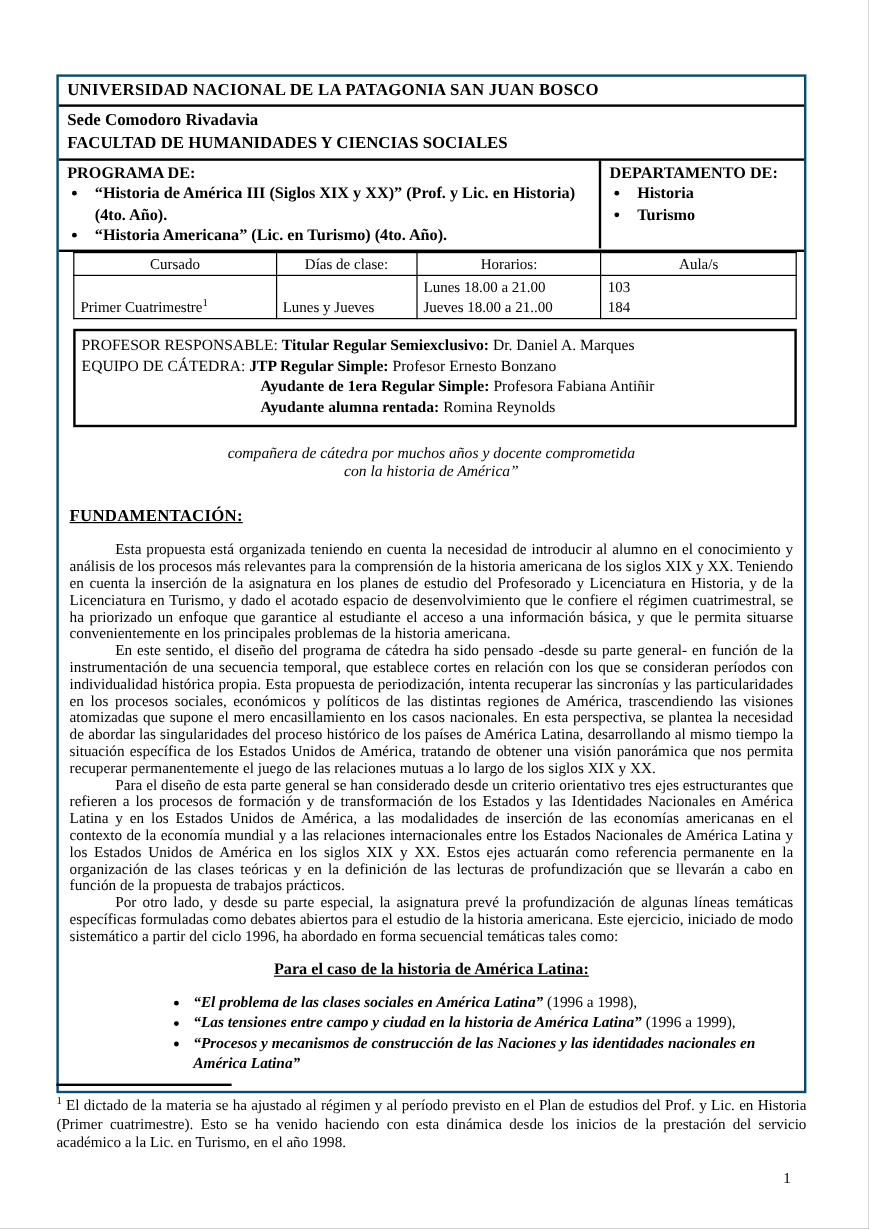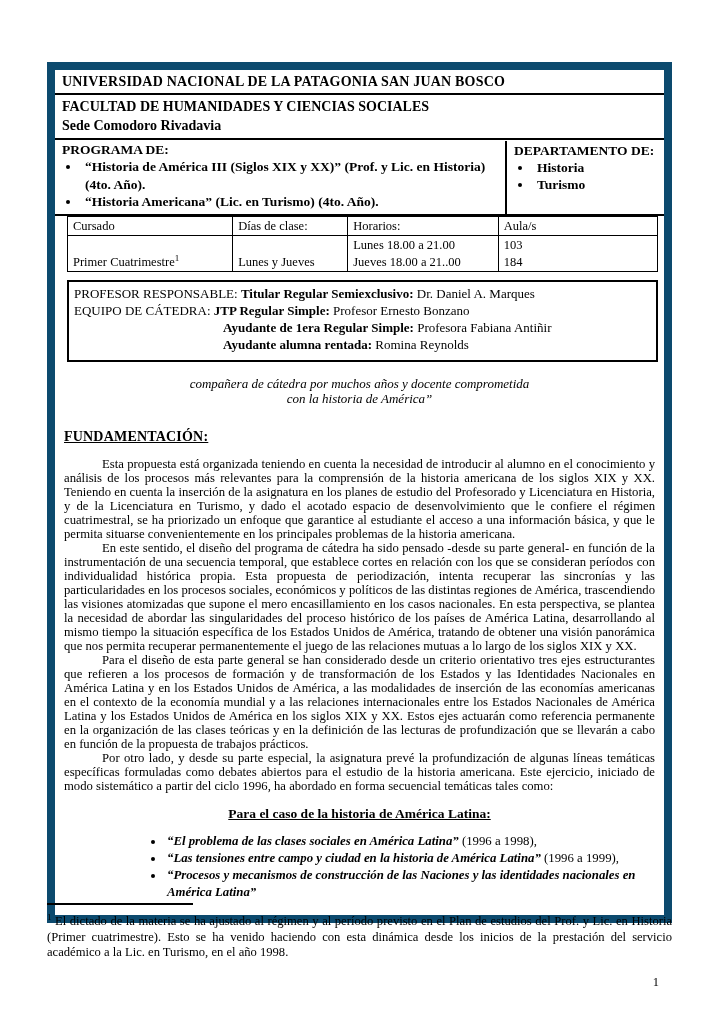--- a/index.html
+++ b/index.html
@@ -12,37 +12,37 @@
     background: #ffffff;
     color: #000000;
     font-family: "Liberation Serif", "DejaVu Serif", serif;
     overflow: hidden;
   }
   .frame {
     position: absolute;
     left: 47px;
     top: 62px;
     width: 625px;
-    border: 8px solid #0c4a6e;
+    border: 2px solid #0c4a6e;
   }
   .row-univ {
     border-bottom: 2px solid #000;
     padding: 4px 7px 3px;
     font-weight: bold;
     font-size: 14px;
     letter-spacing: .2px;
   }
   .row-fac {
     border-bottom: 2px solid #000;
     padding: 3px 7px 2px;
     font-weight: bold;
     font-size: 14px;
     line-height: 1.35;
   }
-  .row-prog { display: flex; border-bottom: 2px solid #000; align-items: flex-end; }
+  .row-prog { display: flex; border-bottom: 2px solid #000; align-items: flex-start; }
   .cell-prog { width: 450px; padding: 2px 7px 3px; }
   .cell-dept { flex: 1; border-left: 2px solid #000; padding: 2px 7px 20px; }
   .cell-label { font-weight: bold; font-size: 13.5px; }
   ul.hdr-list { list-style: disc; margin-left: 19px; }
   ul.hdr-list li {
     font-weight: bold;
     font-size: 13.5px;
     line-height: 1.32;
     padding-left: 4px;
   }
@@ -51,21 +51,21 @@
     width: calc(100% - 18px);
     border-collapse: collapse;
     font-size: 12.5px;
   }
   table.sched td {
     border: 1.5px solid #000;
     padding: 1px 5px;
     line-height: 1.3;
     vertical-align: bottom;
   }
-  table.sched tr.hdr td { vertical-align: top; }
+  table.sched tr.hdr td { vertical-align: top; text-align: center; }
   td.c1 { width: 28%; } td.c2 { width: 19.5%; } td.c3 { width: 25.5%; } td.c4 { width: 27%; }
   .staff-box {
     margin: 8px 6px 0 12px;
     border: 2px solid #000;
     padding: 4px 5px 6px;
     font-size: 13px;
     line-height: 1.3;
   }
   .staff-line .role { font-weight: bold; }
   .staff-line.indent { padding-left: 149px; }
@@ -118,22 +118,22 @@
 </head>
 <body>
 
 <div class="page">
 
   <div class="frame">
 
     <div class="row-univ">UNIVERSIDAD NACIONAL DE LA PATAGONIA SAN JUAN BOSCO</div>
 
     <div class="row-fac">
+      <div>Sede Comodoro Rivadavia</div>
       <div>FACULTAD DE HUMANIDADES Y CIENCIAS SOCIALES</div>
-      <div>Sede Comodoro Rivadavia</div>
     </div>
 
     <div class="row-prog">
       <div class="cell-prog">
         <div class="cell-label">PROGRAMA DE:</div>
         <ul class="hdr-list">
           <li>“Historia de América III (Siglos XIX y XX)” (Prof. y Lic. en Historia) (4to. Año).</li>
           <li>“Historia Americana” (Lic. en Turismo) (4to. Año).</li>
         </ul>
       </div>

